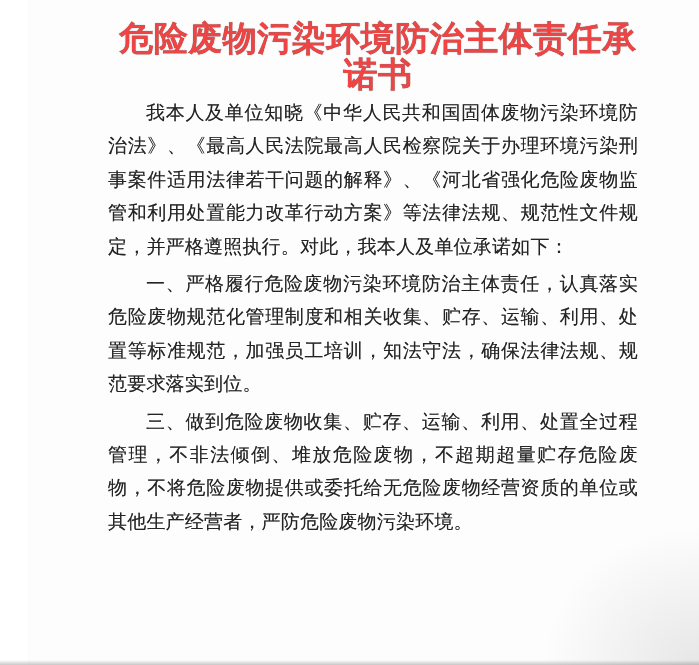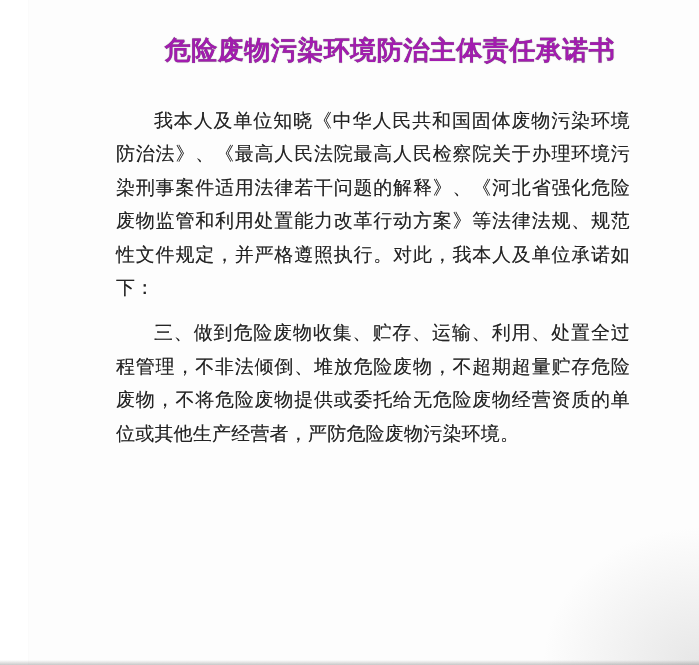--- a/index.html
+++ b/index.html
@@ -22,43 +22,43 @@
     width: 28px;
     height: 100%;
     background: #ffffff;
     border-right: 1px solid rgba(0,0,0,0.015);
   }
   .title {
     position: absolute;
     left: 104px;
     top: 17px;
     width: 540px;
-    margin: 16px;
+    margin: 4px;
     text-align: center;
-    font-size: 26px;
+    font-size: 34px;
     line-height: 36px;
     font-weight: bold;
     letter-spacing: 0.5px;
-    color: #a21caf;
+    color: #ef4444;
     text-shadow: 0 0 0.8px rgba(20,20,20,0.75);
   }
   .body-text {
     position: absolute;
     left: 104px;
     top: 92px;
     width: 538px;
     font-size: 19px;
     line-height: 33.4px;
     letter-spacing: 0.2px;
     text-align: justify;
     color: #242424;
     text-shadow: 0 0 0.6px rgba(40,40,40,0.5);
   }
   .body-text p {
-    margin: 12px;
+    margin: 4px;
     padding: 0;
     text-indent: 2em;
   }
   
   .bottom-shade {
     position: absolute;
     left: 0;
     right: 0;
     bottom: 0;
     height: 5px;
@@ -78,18 +78,19 @@
 </head>
 <body>
 
 <div class="page">
   <div class="left-margin-strip"></div>
 
   <h1 class="title">危险废物污染环境防治主体责任承诺书</h1>
 
   <div class="body-text">
     <p>我本人及单位知晓《中华人民共和国固体废物污染环境防治法》、《最高人民法院最高人民检察院关于办理环境污染刑事案件适用法律若干问题的解释》、《河北省强化危险废物监管和利用处置能力改革行动方案》等法律法规、规范性文件规定，并严格遵照执行。对此，我本人及单位承诺如下：</p>
+    <p>一、严格履行危险废物污染环境防治主体责任，认真落实危险废物规范化管理制度和相关收集、贮存、运输、利用、处置等标准规范，加强员工培训，知法守法，确保法律法规、规范要求落实到位。</p>
     <p>三、做到危险废物收集、贮存、运输、利用、处置全过程管理，不非法倾倒、堆放危险废物，不超期超量贮存危险废物，不将危险废物提供或委托给无危险废物经营资质的单位或其他生产经营者，严防危险废物污染环境。</p>
   </div>
 
   <div class="corner-shade"></div>
   <div class="bottom-shade"></div>
 </div>
 
 </body></html>

